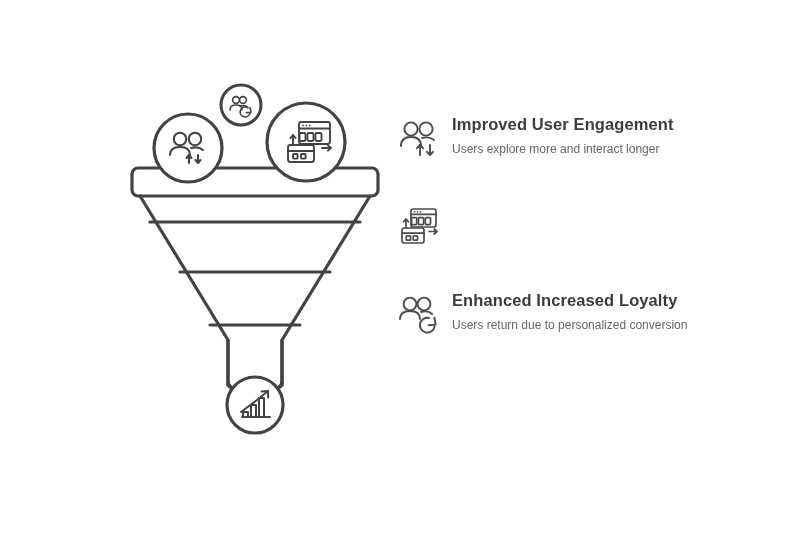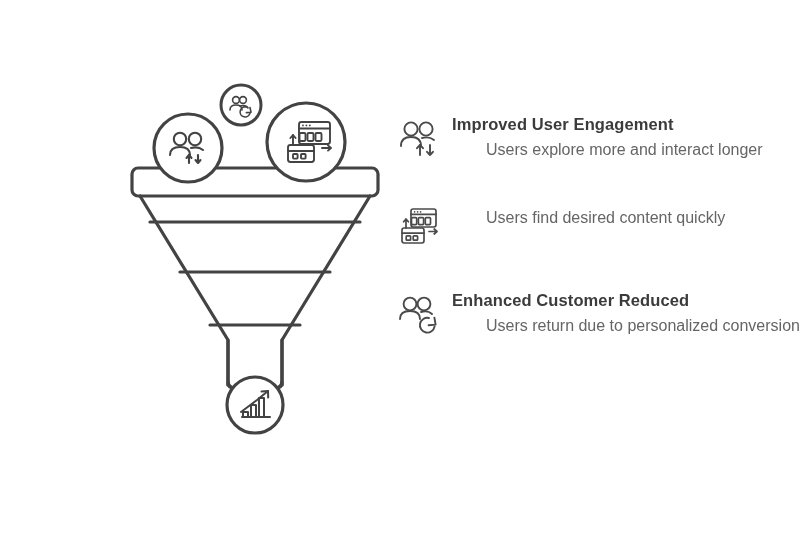--- a/index.html
+++ b/index.html
@@ -64,27 +64,26 @@
   }
   .benefit-title {
     font-size: 16.5px;
     font-weight: bold;
     color: #3b3b3b;
     letter-spacing: 0.1px;
     line-height: 20px;
     white-space: nowrap;
   }
   .benefit-sub {
-    font-size: 16px;
+    font-size: 12px;
     font-weight: normal;
     color: #656565;
     line-height: 15px;
     margin-top: 8px;
     white-space: nowrap;
-    margin-left: 34px;
   }
 </style>
 </head>
 <body>
 
 <div class="canvas">
 
   <div class="funnel-wrap">
     <svg class="funnel-svg" viewBox="0 0 290 400" xmlns="http://www.w3.org/2000/svg">
       <g fill="none" stroke="#434343" stroke-width="3.2" stroke-linecap="round" stroke-linejoin="round">
@@ -196,38 +195,37 @@
             <rect x="4" y="22" width="22" height="15" rx="2.2"></rect>
             <line x1="4" y1="27.2" x2="26" y2="27.2"></line>
             <rect x="8.2" y="29.8" width="4.4" height="4.4" rx="0.8"></rect>
             <rect x="15.2" y="29.8" width="4.4" height="4.4" rx="0.8"></rect>
             <path d="M 8 22 L 8 13 M 8 13 L 5.6 15.8 M 8 13 L 10.4 15.8"></path>
             <path d="M 31 25.5 L 39 25.5 M 39 25.5 L 36.2 23 M 39 25.5 L 36.2 28"></path>
           </g>
         </svg>
       </div>
       <div class="benefit-text">
-        <div class="benefit-sub">Users find desired content quickly</div>
       </div>
     </div>
 
 
     <div class="benefit-row">
       <div class="benefit-icon">
         <svg width="42" height="42" viewBox="0 0 42 42" xmlns="http://www.w3.org/2000/svg">
           <g fill="none" stroke="#4a4a4a" stroke-width="1.9" stroke-linecap="round" stroke-linejoin="round">
             <circle cx="12" cy="10" r="6.4"></circle>
             <circle cx="26" cy="10" r="6.4"></circle>
             <path d="M 2 25 Q 2 17 12 17 Q 22 17 22 25"></path>
             <path d="M 23 18 Q 30 16 34 20"></path>
             <path d="M 31 24 A 7.4 7.4 0 1 0 36.6 32.4"></path>
             <path d="M 36.4 23.6 L 37.6 30.6 L 30.6 31.2"></path>
           </g>
         </svg>
       </div>
       <div class="benefit-text">
-        <div class="benefit-title">Enhanced Customer Reduced</div>
+        <div class="benefit-title">Enhanced Increased Loyalty</div>
         <div class="benefit-sub">Users return due to personalized conversion</div>
       </div>
     </div>
 
   </div>
 </div>
 
 </body></html>

